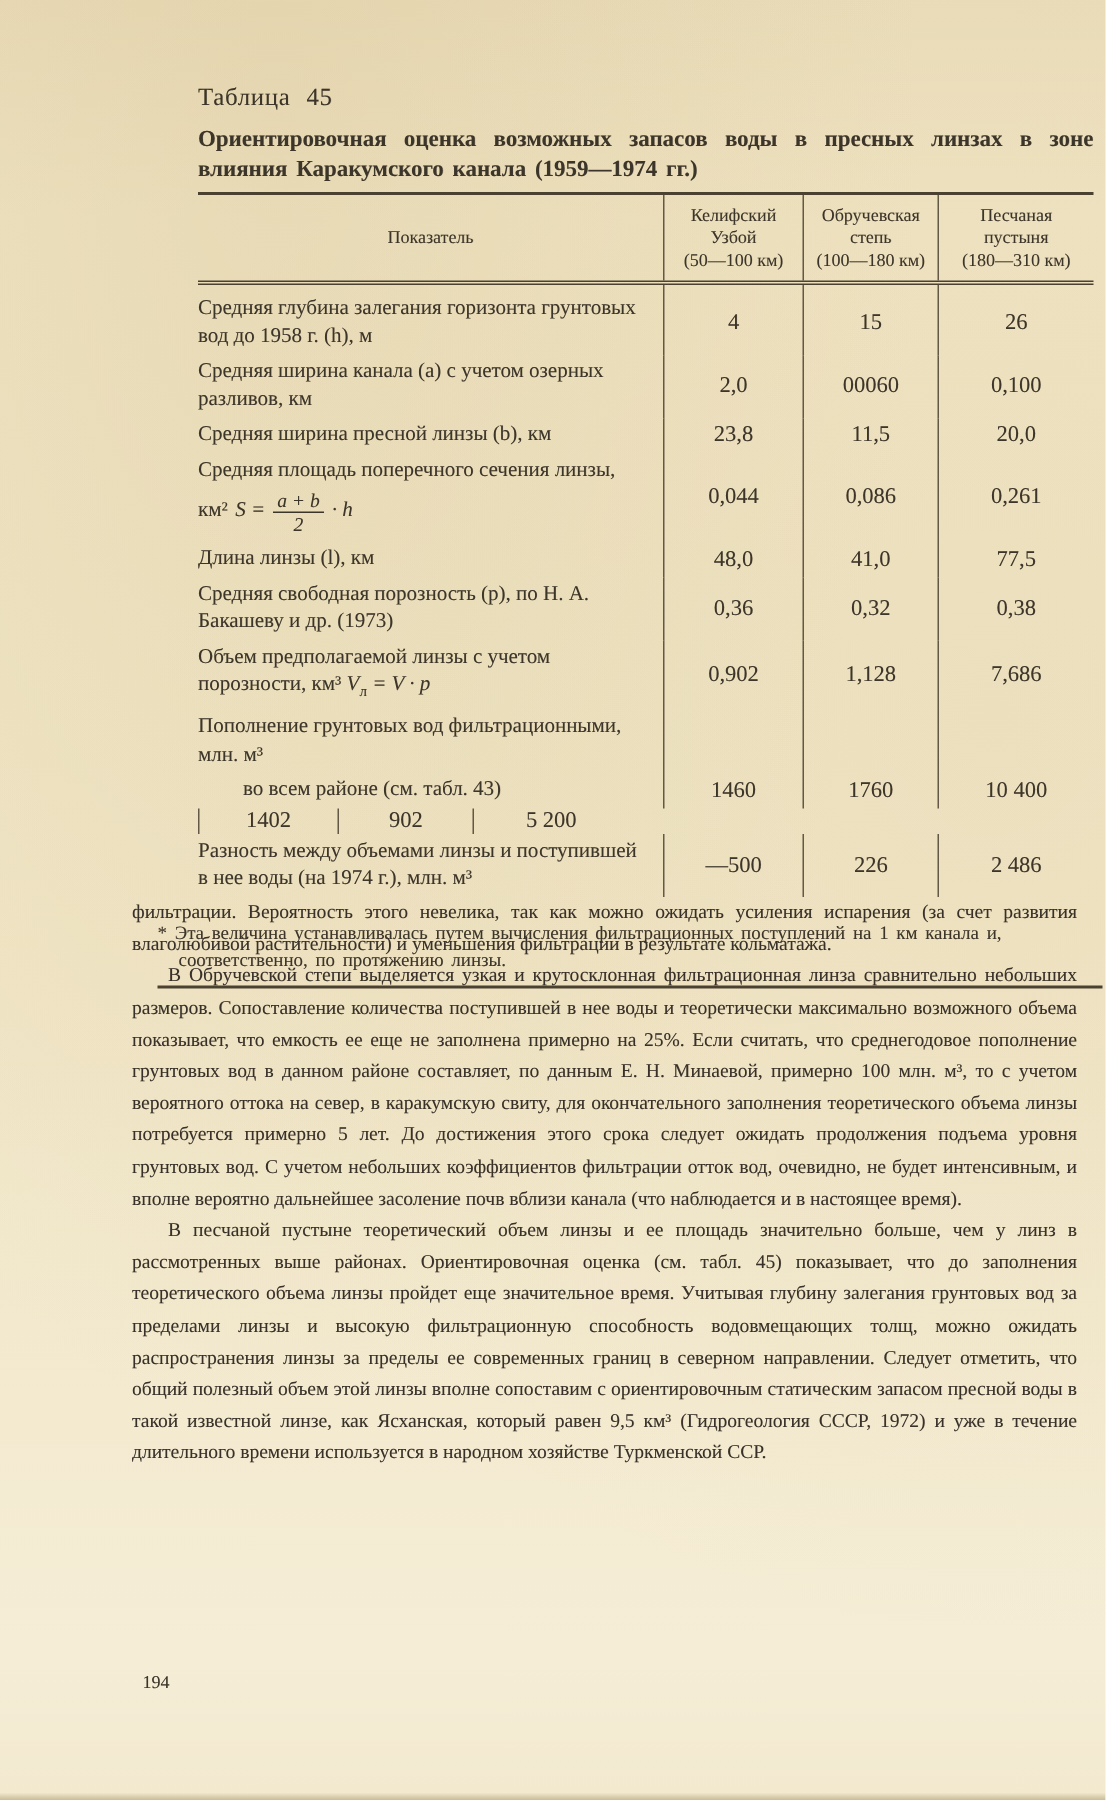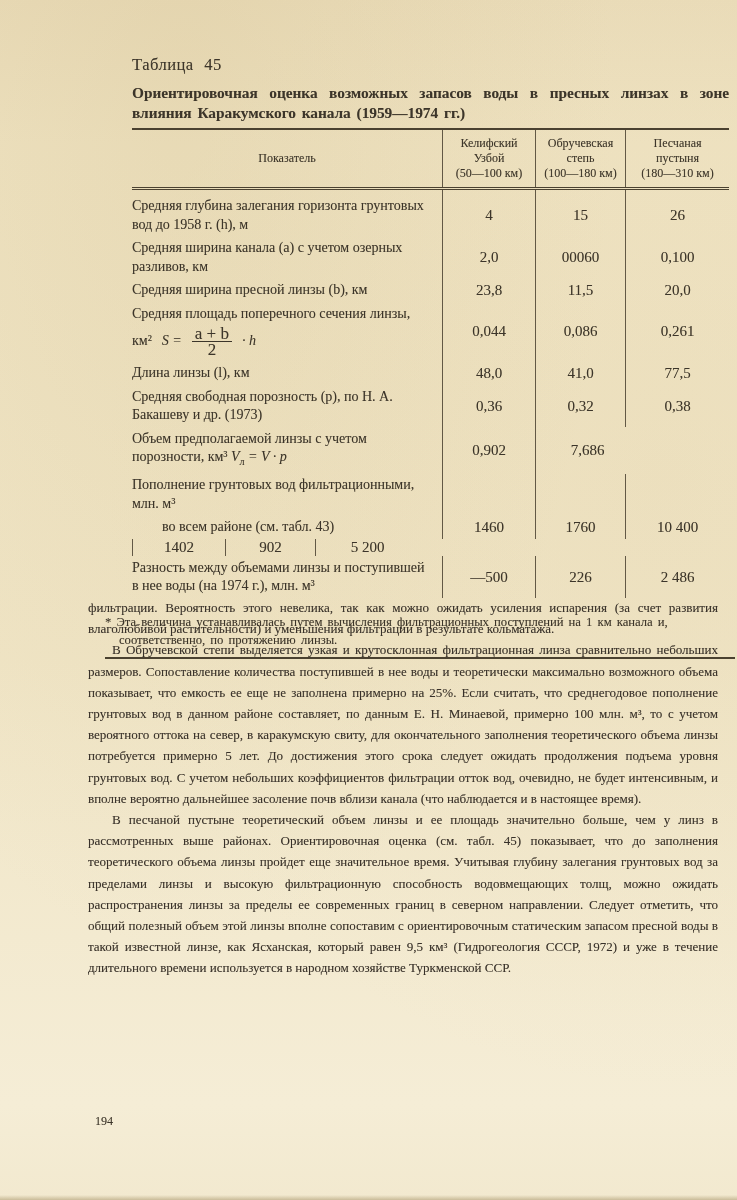--- a/index.html
+++ b/index.html
@@ -44,22 +44,22 @@
     font-size:14px; line-height:18.5px; padding:2.5px 8px 2.5px 0;
   }
   .t-label.indent { padding-left:30px; }
   .t-val {
     box-sizing:border-box; display:flex; align-items:center; justify-content:center;
     font-size:15px;
   }
 
   .it { font-style:italic; }
   sub { font-size:10px; }
-  .frm-line { display:flex; align-items:center; gap:10px; margin:3px 0 2px 0; font-size:14px; }
-  .frac { display:inline-flex; flex-direction:column; align-items:center; font-size:17px; line-height:15px; }
+  .frm-line { display:flex; align-items:center; gap:5px; margin:3px 0 2px 0; font-size:14px; }
+  .frac { display:inline-flex; flex-direction:column; align-items:center; font-style:italic; font-size:13px; line-height:15px; }
   .frac .num { border-bottom:1px solid #3c352a; padding:0 3px; }
 
   .footnote {
     margin:15px 0 0 -27px; width:627px;
     font-size:12.6px; line-height:18px;
     padding-left:14px; text-indent:-14px;
     word-spacing:2px;
   }
   .bottom-rule { margin:8px 0 0 -27px; width:630px; border-top:2px solid #4a4130; }
 
@@ -137,20 +137,21 @@
           </div>
           <div class="t-row">
             <div class="t-label c0">Средняя свободная порозность (p), по Н. А. Бакашеву и др. (1973)</div>
             <div class="t-val c1">0,36</div>
             <div class="t-val c2">0,32</div>
             <div class="t-val c3">0,38</div>
           </div>
           <div class="t-row">
             <div class="t-label c0">Объем предполагаемой линзы с учетом порозности, км³ <span class="it">V</span><sub>л</sub><span class="it"> = V · p</span></div>
             <div class="t-val c1">0,902</div>
+            <div class="t-val c2">1,128</div>
             <div class="t-val c3">7,686</div>
           </div>
           <div class="t-row">
             <div class="t-label c0">Пополнение грунтовых вод фильтрационными, млн. м³</div>
             <div class="t-val c1"></div>
             <div class="t-val c2"></div>
             <div class="t-val c3"></div>
           </div>
           <div class="t-row">
             <div class="t-label c0 indent">во всем районе (см. табл. 43)</div>

